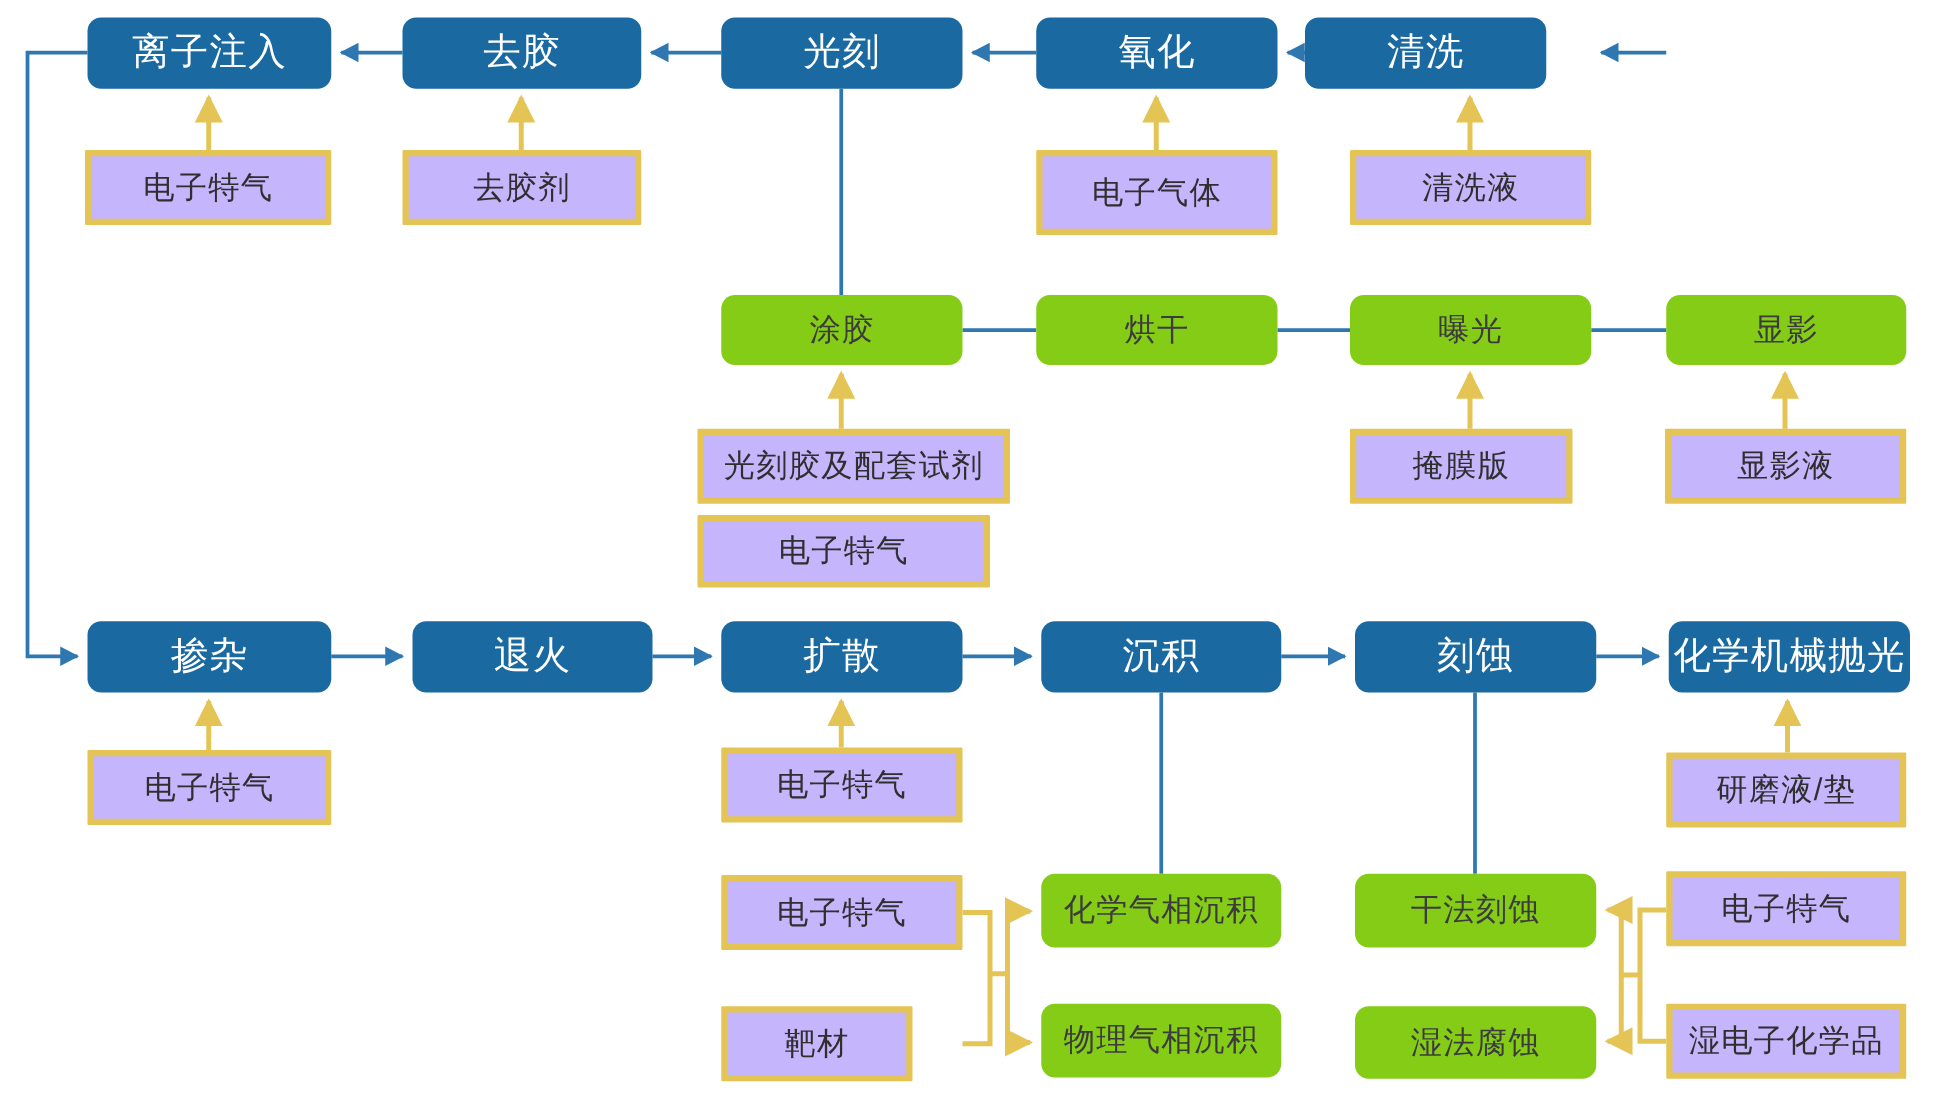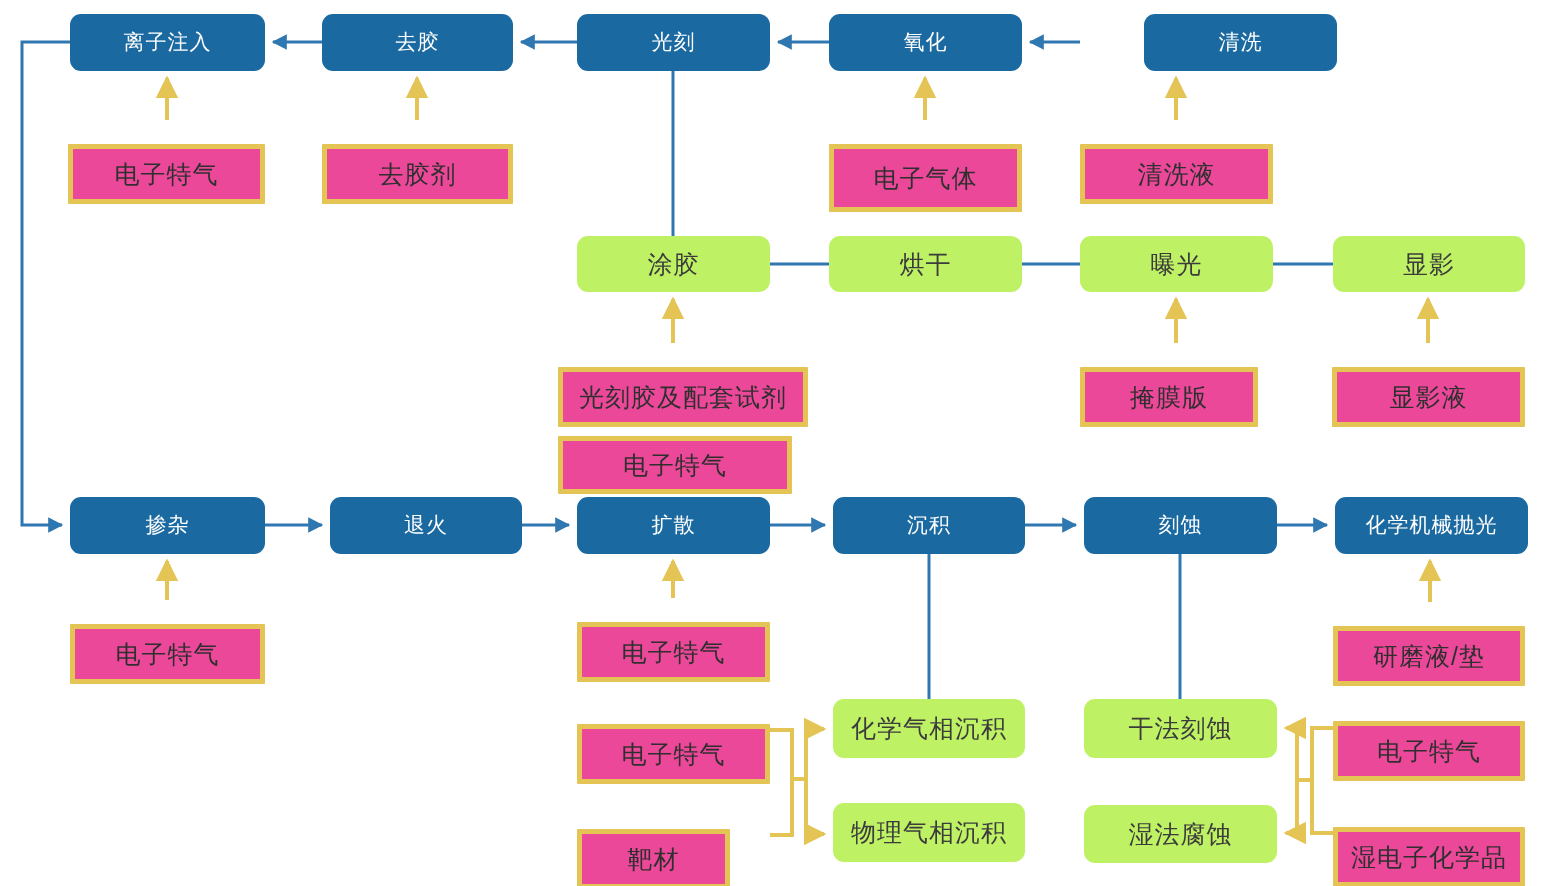--- a/index.html
+++ b/index.html
@@ -6,29 +6,29 @@
   .canvas{
     position:relative;width:1554px;height:886px;background:#ffffff;overflow:hidden;
     font-family:"Liberation Sans","DejaVu Sans",sans-serif;
   }
   .node{
     position:absolute;display:flex;align-items:center;justify-content:center;
     box-sizing:border-box;text-align:center;line-height:1.15;
   }
   .node.dark{
     background:#1a69a1;color:#ffffff;border-radius:11px;
-    font-size:21px;letter-spacing:1px;
+    font-size:30px;letter-spacing:1px;
   }
   .node.light{
-    background:#bef264;color:#3c3c3c;border-radius:11px;
+    background:#84cc16;color:#3c3c3c;border-radius:11px;
     font-size:25px;letter-spacing:1px;
   }
   .node.supply{
-    background:#ec4899;border:5px solid #e4c455;color:#2f2f2f;
-    font-size:25px;font-weight:500;letter-spacing:1px;border-radius:1px;margin-top:24px;
+    background:#c4b5fd;border:5px solid #e4c455;color:#2f2f2f;
+    font-size:25px;font-weight:500;letter-spacing:1px;border-radius:1px;
   }
   svg.wires{position:absolute;left:0;top:0;pointer-events:none;}
 </style>
 </head>
 <body>
 
 <div class="canvas">
 
   <svg class="wires" width="1554" height="886" viewBox="0 0 1554 886">
     <defs>
@@ -87,21 +87,21 @@
     </div>
   <div class="node dark" style="left:322px;top:14px;width:191px;height:57px">
       <span>去胶</span>
     </div>
   <div class="node dark" style="left:577px;top:14px;width:193px;height:57px">
       <span>光刻</span>
     </div>
   <div class="node dark" style="left:829px;top:14px;width:193px;height:57px">
       <span>氧化</span>
     </div>
-  <div class="node dark" style="left:1144px;top:14px;width:193px;height:57px">
+  <div class="node dark" style="left:1044px;top:14px;width:193px;height:57px">
       <span>清洗</span>
     </div>
 
   <div class="node supply" style="left:68px;top:120px;width:197px;height:60px">
       <span>电子特气</span>
     </div>
   <div class="node supply" style="left:322px;top:120px;width:191px;height:60px">
       <span>去胶剂</span>
     </div>
   <div class="node supply" style="left:829px;top:120px;width:193px;height:68px">

